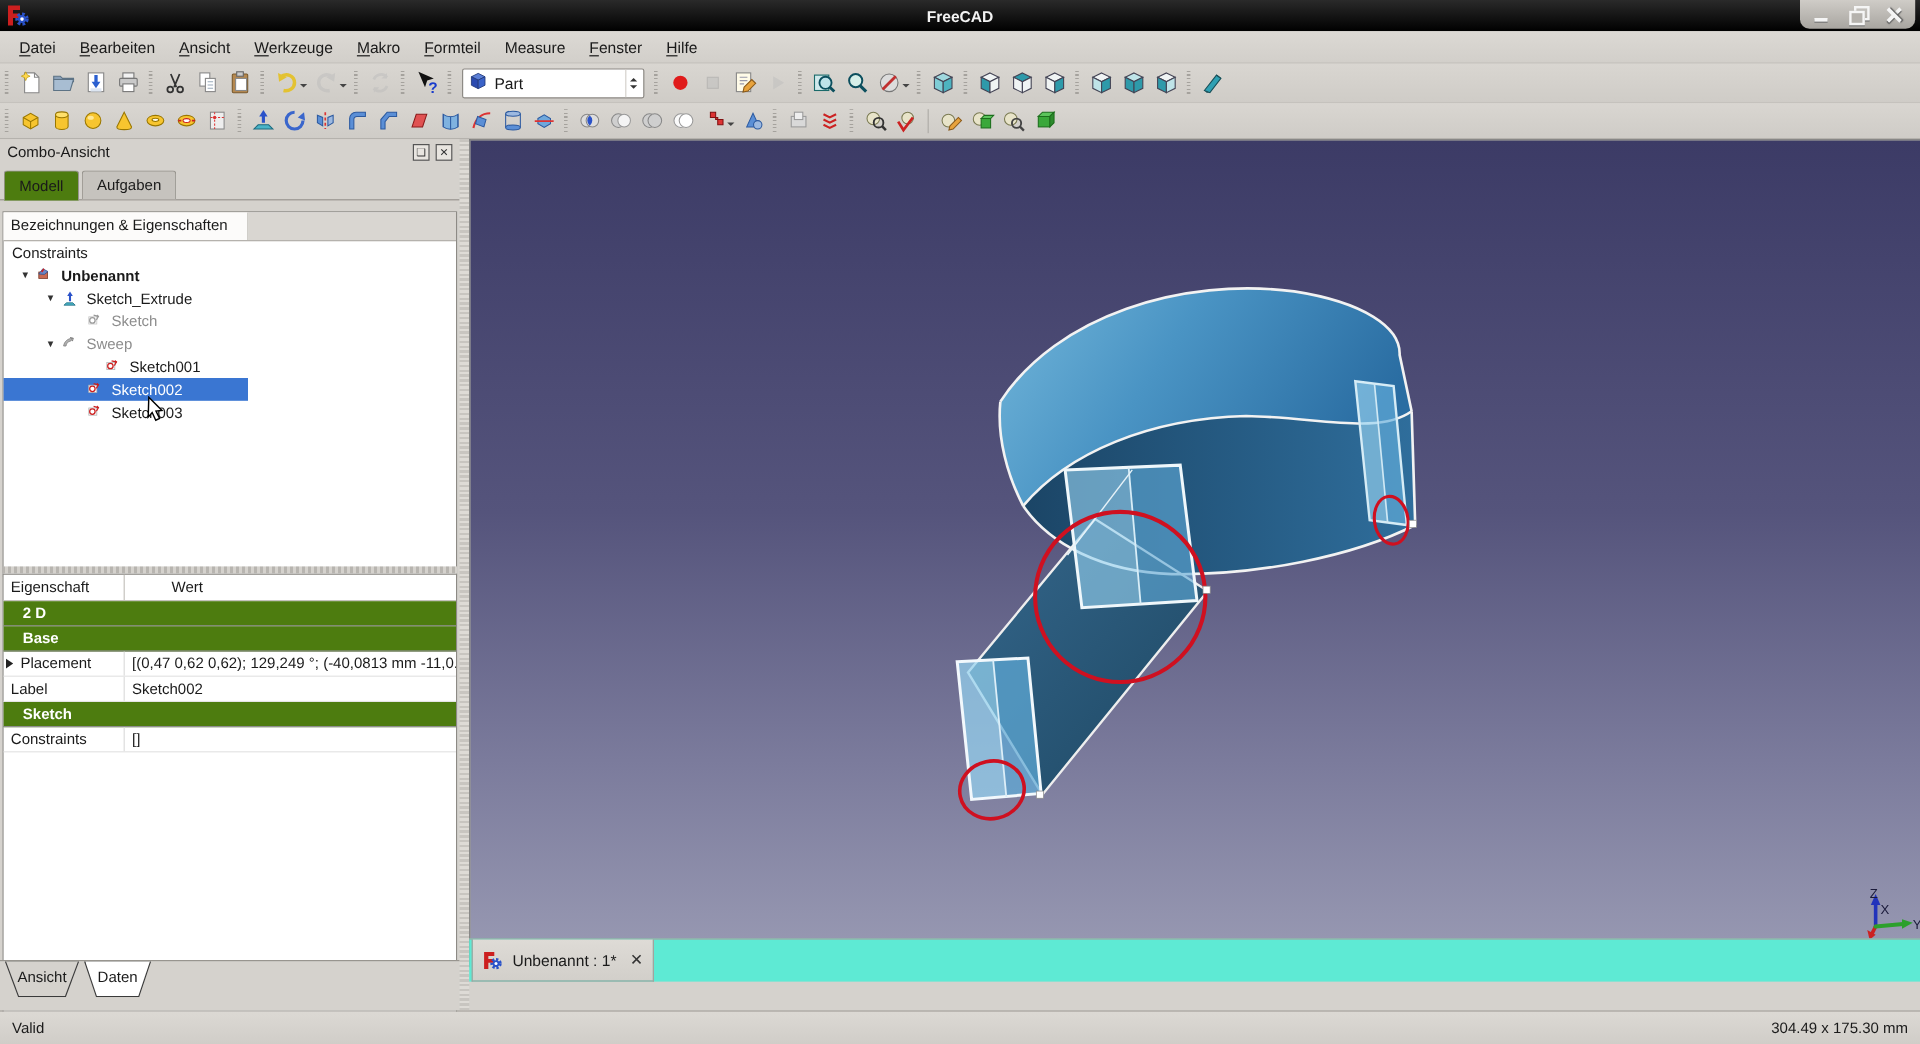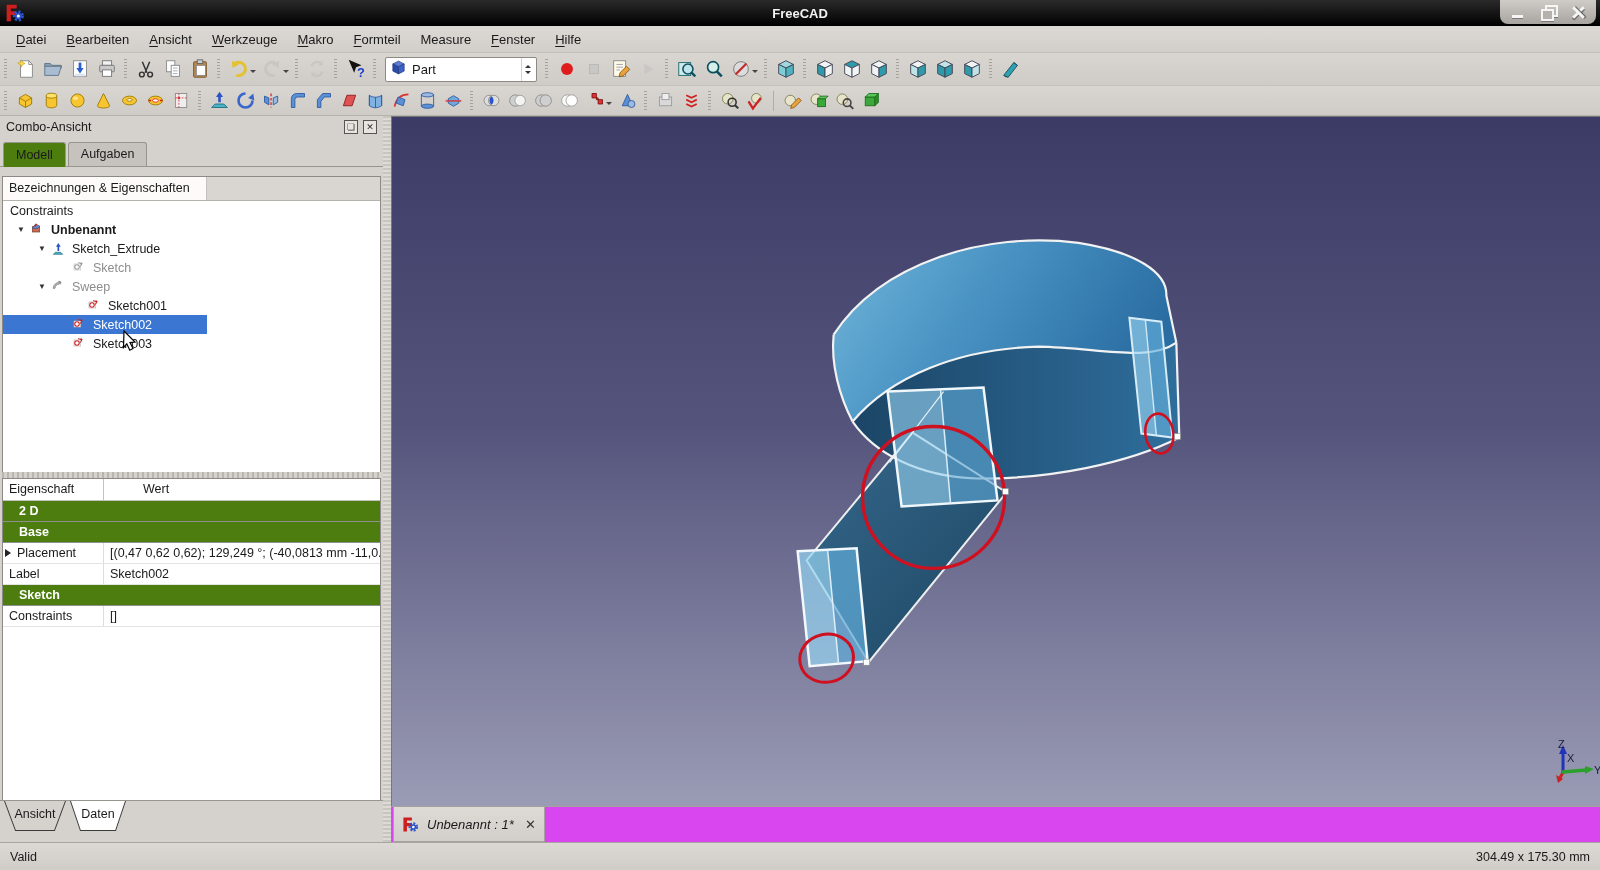--- a/index.html
+++ b/index.html
@@ -115,22 +115,22 @@
   .btab.active .inner { background:#fff; }
   .btab .inner span { margin-top:-4px; }
 
   
   .v-splitter { position:absolute; left:383px; top:116px; width:8px; height:726px;
     background:repeating-linear-gradient(to bottom,#c8c5c0 0 2px,#dedbd6 2px 4px); }
   .viewport { position:absolute; left:391px; top:116px; width:1209px; height:690px;
     background:linear-gradient(#3c3b66 0%,#55547c 45%,#7b7b9c 75%,#9a9bb4 100%);
     border-top:1px solid #777; border-left:1px solid #777; }
   .scene { position:absolute; inset:0; width:100%; height:100%; }
-  .mdi-tabbar { position:absolute; left:391px; top:806px; width:1209px; height:36px;
-    background:#d946ef; border-top:1px solid #a5a29d;font-style:italic; }
+  .mdi-tabbar { position:absolute; left:391px; top:782px; width:1209px; height:36px;
+    background:#5eead4; border-top:1px solid #a5a29d; }
   .mdi-tab { position:absolute; left:2px; top:0; height:35px; width:152px;
     background:linear-gradient(#dedbd6,#d2cfca); border:1px solid #a5a29d; border-top:none;
     display:flex; align-items:center; padding:0 8px; gap:8px; }
   .mdi-tab .x { font-size:13px; font-weight:bold; color:#333; margin-left:auto; }
 
   
   .statusbar { position:absolute; left:0; top:842px; width:1600px; height:28px;
     background:linear-gradient(#dcd9d4,#d0cdc8); border-top:1px solid #a8a5a0;
     display:flex; align-items:center; padding:0 10px; font-size:12.5px; }
   .statusbar .right { margin-left:auto; }

